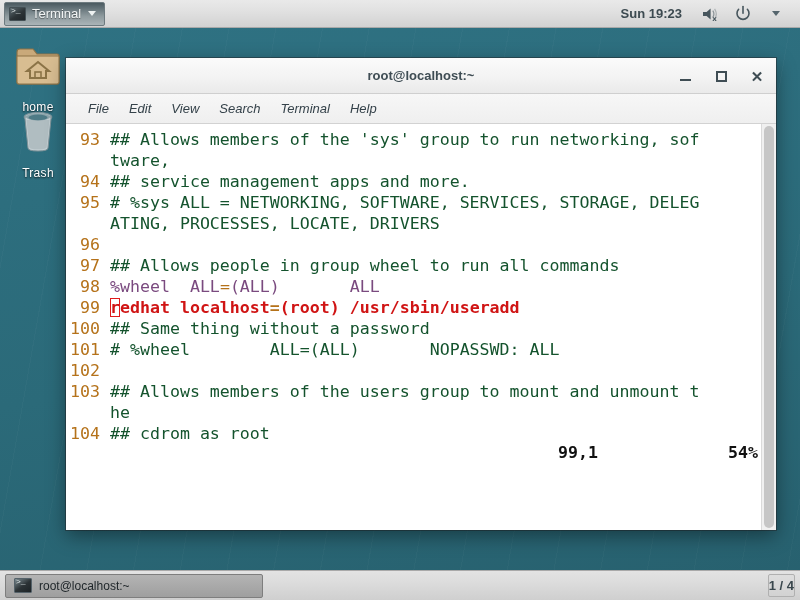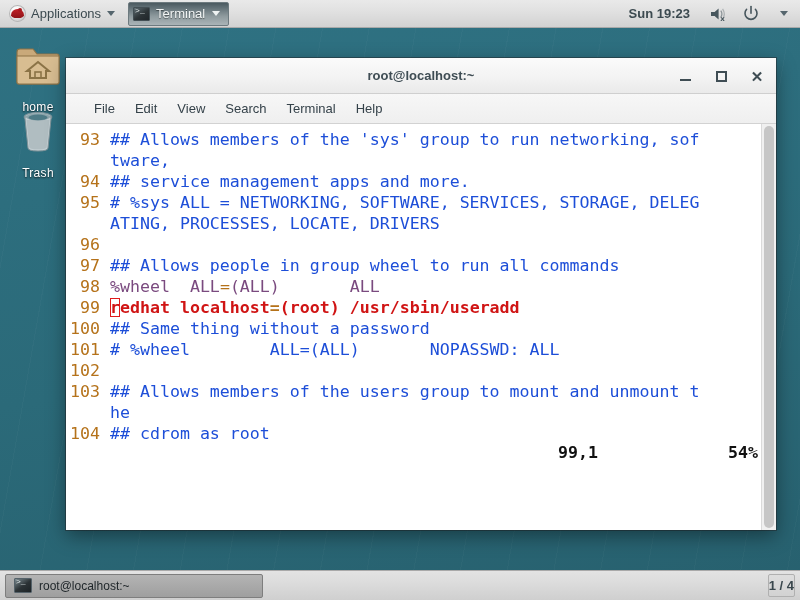--- a/index.html
+++ b/index.html
@@ -67,21 +67,21 @@
     width:17px;height:14px;border-radius:1px;flex:0 0 auto;
     background:linear-gradient(145deg,#5c6a70 0%,#2c3336 55%,#20262a 100%);
     border:1px solid #434f54; position:relative;
   }
   .term-ico::after{
     content:">_"; position:absolute; left:1px; top:-2px;
     font-family:"Liberation Mono", monospace; font-size:8px; color:#dfe6e6;
     text-shadow:none;
   }
   .winbtn .caret{ border-top-color:#eef2f2; }
-  #tray{ margin-left:auto; display:flex; align-items:center; gap:10px; padding-right:6px; }
+  #tray{ margin-left:auto; display:flex; align-items:center; gap:10px; padding-right:14px; }
   #clock{ font-size:13px; color:#3c4a50; padding:0 8px; font-weight:600; }
   .tray-ico{ width:22px;height:22px;display:flex;align-items:center;justify-content:center;}
   .tray-ico svg{ display:block; }
 
   
   .dicon{
     position:absolute; width:68px; text-align:center;
     font-size:12px; color:#ffffff;
     text-shadow:0 1px 2px rgba(0,0,0,.85);
   }
@@ -108,39 +108,39 @@
   #winctl{ position:absolute; right:8px; top:0; height:36px; display:flex; align-items:center; gap:14px; }
   .wc{ width:22px;height:22px;display:flex;align-items:center;justify-content:center;color:#3f4d54;}
   .wc-min{ width:11px;height:2px;background:#3f4d54;margin-top:8px;}
   .wc-max{ width:11px;height:11px;border:2px solid #3f4d54;}
   .wc-close{ font-size:15px; font-weight:bold; line-height:1; }
 
   #menubar{
     height:30px; flex:0 0 auto;
     background:linear-gradient(180deg,#f7f7f7 0%,#efefef 100%);
     border-bottom:1px solid #d2d2d2;
-    display:flex; align-items:center; padding-left:18px;
-    font-size:13px; color:#35424a;
+    display:flex; align-items:center; padding-left:12px;
+    font-size:13px; color:#35424a;font-style:italic;
   }
   .menu-item{ padding:4px 10px; border-radius:2px; cursor:default; }
 
   #term-body{
     flex:1 1 auto; position:relative; display:flex;
     background:#ffffff; overflow:hidden;
   }
   #term-text{
     flex:1 1 auto;
     font-family:"DejaVu Sans Mono","Liberation Mono",monospace;
     font-size:16.6px; line-height:21px;
     padding:5px 0 0 4px;
     color:#20538d; white-space:pre; overflow:hidden;
     letter-spacing:0px;
   }
   .ln{ color:#b5721a; }
-  .cmt{ color:#1d4ed8; }
+  .cmt{ color:#14532d; }
   .purple{ color:#7a4a7f; }
   .redln{ color:#d01414; font-weight:bold; }
   .op{ color:#b5721a; }
   .cursor{
     outline:1.6px solid #e01b1b; outline-offset:-1px;
     color:#d01414;
   }
   #statusline{
     position:absolute; left:0; bottom:0; width:100%;
     font-family:"DejaVu Sans Mono","Liberation Mono",monospace;
@@ -218,25 +218,20 @@
       <path d="M6.8 9 L10 40 Q10 43 20 43 Q30 43 30 40 L33.2 9 Z" fill="#c3ced2" stroke="#7f9298" stroke-width="1"></path>
       <path d="M8.5 12 L11.3 39 Q11.3 41.3 20 41.3 Q28.7 41.3 28.7 39 L31.5 12 Z" fill="#9aa9ae" opacity=".45"></path>
       <ellipse cx="20" cy="9" rx="11.6" ry="3.6" fill="#8ba3aa"></ellipse>
       <ellipse cx="20" cy="9.4" rx="9.5" ry="2.8" fill="#4e7b86"></ellipse>
     </svg>
   </span>
   <span class="lbl">Trash</span>
 </div>
 
 <div id="top-panel">
-  <div class="panel-btn">
-    <span class="rh-logo"></span>
-    <span>Applications</span>
-    <span class="caret"></span>
-  </div>
 
 
   <div id="win-list">
     <div class="winbtn">
       <span class="term-ico"></span>
       <span>Terminal</span>
       <span class="caret"></span>
     </div>
   </div>
 

